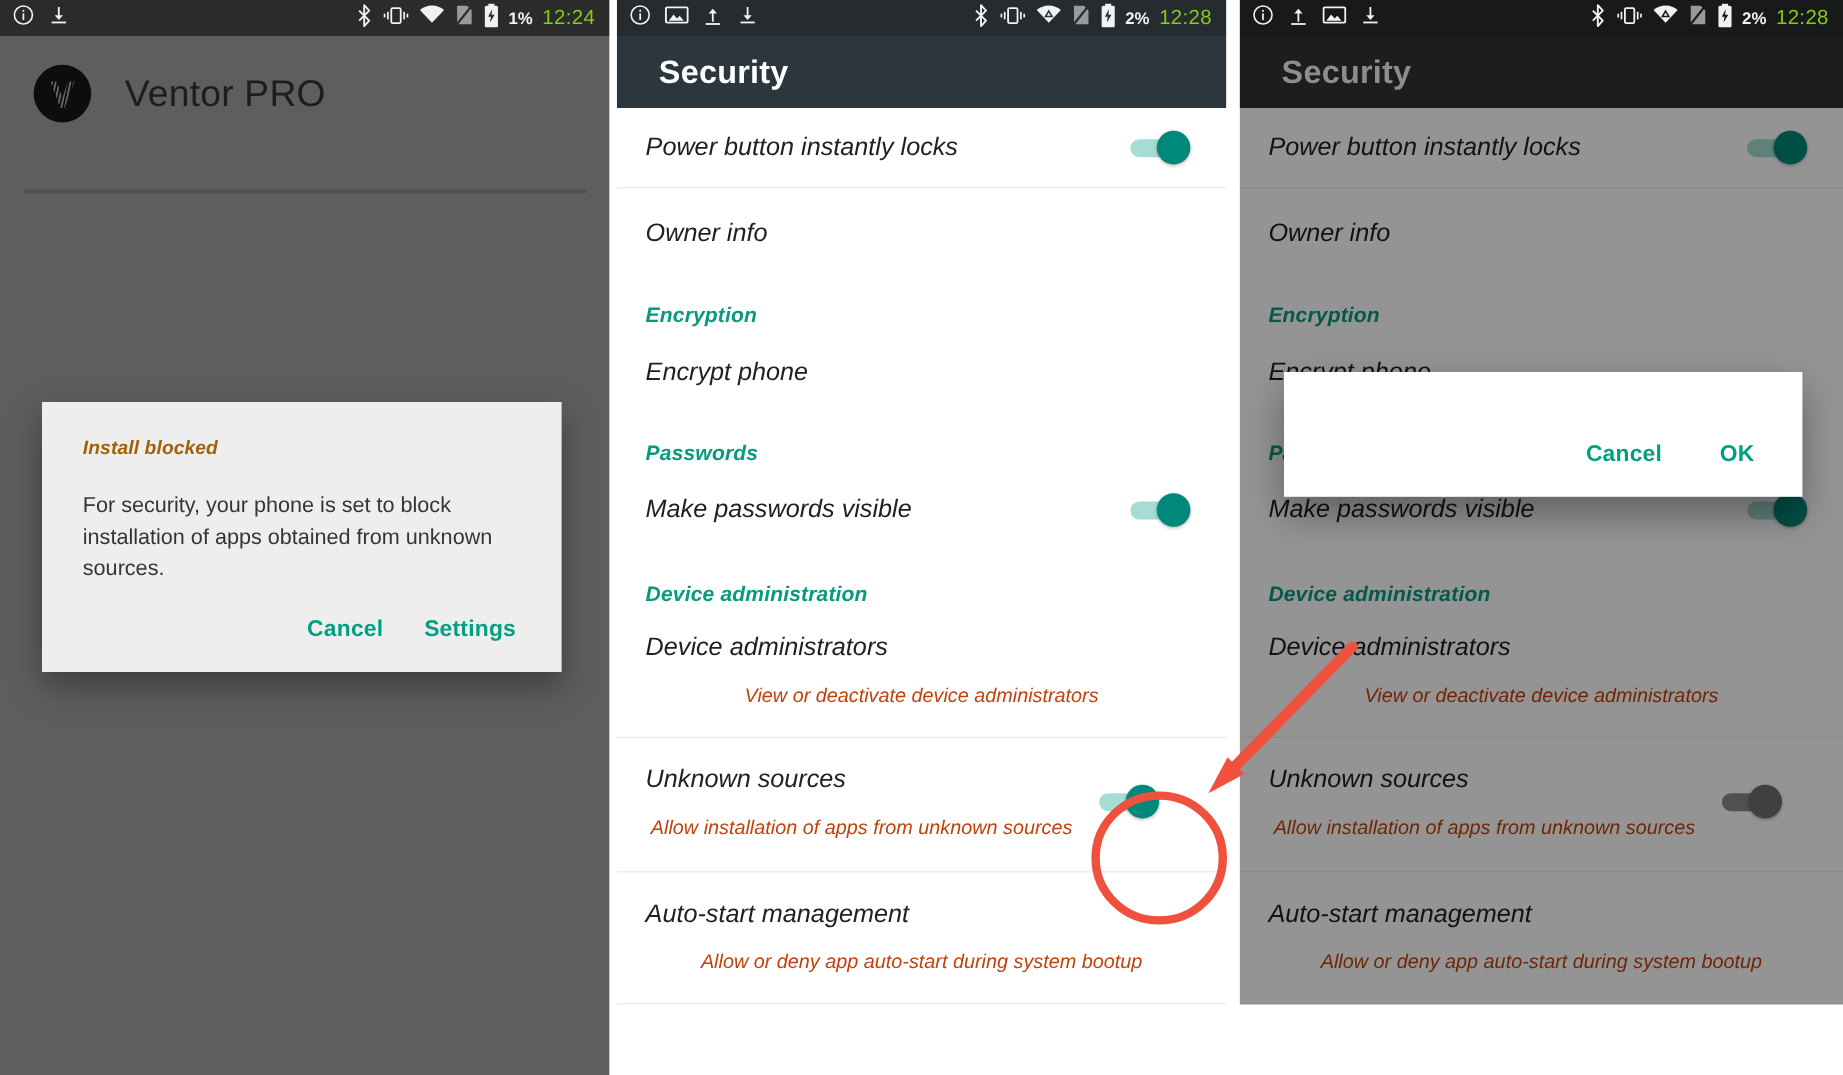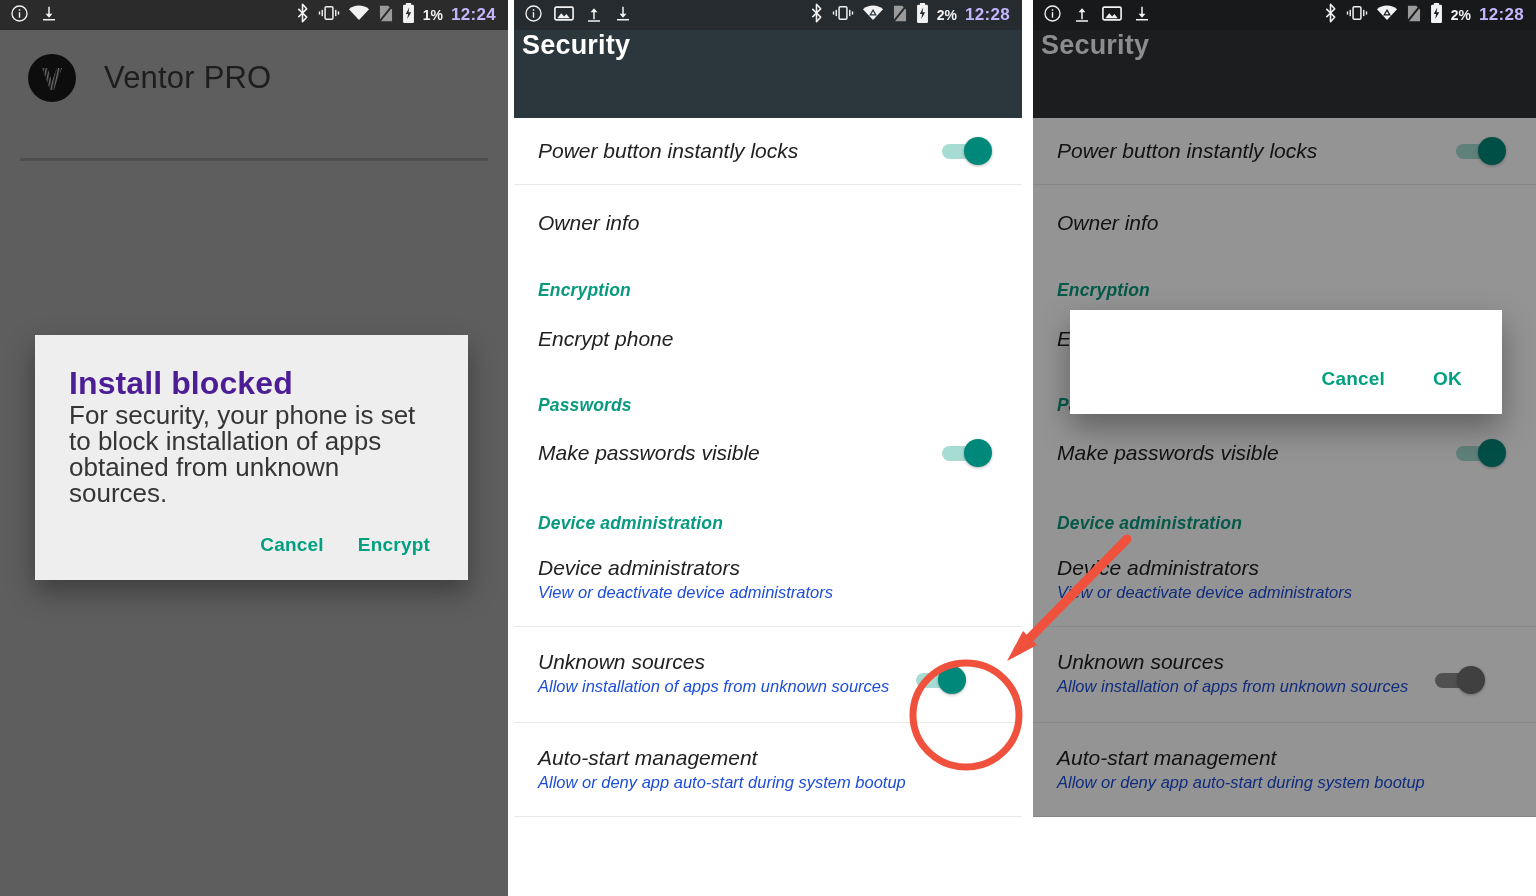--- a/index.html
+++ b/index.html
@@ -14,49 +14,49 @@
 
   
   .statusbar{position:relative;height:30px;display:flex;align-items:center;padding:0 12px 0 10px;box-sizing:border-box;}
   .sb-dark{background:#2b2b2b;}
   .sb-dark2{background:#252b2e;}
   .sb-dark3{background:#17191a;}
   .sb-left{display:flex;align-items:center;gap:11px;}
   .sb-right{margin-left:auto;display:flex;align-items:center;gap:8px;}
   .sb-ico{display:block;}
   .sb-pct{color:#f2f2f2;font-size:14px;font-weight:700;}
-  .sb-clock{color:#c4b5fd;font-size:17px;font-weight:700;letter-spacing:.3px;text-align:right;}
+  .sb-clock{color:#84cc16;font-size:17px;font-weight:400;letter-spacing:.3px;text-align:right;}
 
   
   .ventor-body{position:relative;height:866px;background:#5e5e5e;}
   .ventor-header{display:flex;align-items:center;height:95px;padding-left:28px;box-sizing:border-box;}
   .ventor-logo{width:48px;height:48px;border-radius:50%;background:#0d0d0d;display:flex;align-items:center;justify-content:center;flex:0 0 auto;}
   .ventor-title{margin-left:28px;font-size:31px;color:#1d1d1d;letter-spacing:.2px;text-align:right;}
   .ventor-divider{position:absolute;left:20px;right:20px;top:128px;height:3px;background:#4e4e4e;}
 
   
   .dialog1{position:absolute;left:35px;top:335px;width:433px;background:#eeeeee;
            box-shadow:0 12px 26px rgba(0,0,0,.35);padding:30px 32px 18px 34px;box-sizing:border-box;}
-  .dlg1-title{font-size:32px;font-weight:700;color:#4c1d95;letter-spacing:.1px;}
-  .dlg1-body{font-size:26px;line-height:26px;color:#353535;}
+  .dlg1-title{font-size:16px;font-weight:700;color:#a16207;letter-spacing:.1px;font-style:italic;}
+  .dlg1-body{margin-top:25px;font-size:18px;line-height:26px;color:#353535;}
   .dlg1-actions{margin-top:28px;display:flex;justify-content:flex-end;gap:34px;padding-right:6px;padding-bottom:6px;}
   .dlg-btn{font-size:19px;font-weight:700;color:#00a080;letter-spacing:.2px;cursor:pointer;background:none;border:0;padding:0;font-family:inherit;}
 
   
-  .appbar{height:88px;display:flex;padding-left:8px;box-sizing:border-box;}
+  .appbar{height:60px;display:flex;align-items:center;padding-left:35px;box-sizing:border-box;}
   .appbar2{background:#2b373d;}
   .appbar3{background:#1b1d1e;}
   .appbar-title{font-size:27px;font-weight:700;color:#ffffff;letter-spacing:.2px;}
   .appbar-title.dim{color:#8d8d8d;}
 
   .settings{position:relative;background:#fff;font-style:italic;}
   .row{position:relative;display:flex;align-items:flex-start;padding:0 24px;box-sizing:border-box;}
   .row-txt{flex:1 1 auto;min-width:0;}
   .row-title{font-size:21px;color:#212121;line-height:26px;}
-  .row-sub{font-size:16.5px;color:#1d4ed8;line-height:23px;margin-top:0;}
+  .row-sub{font-size:16.5px;color:#c2410c;line-height:23px;margin-top:16px;text-align:center;}
   .sec-head{font-size:17.5px;font-weight:700;color:#089a7f;letter-spacing:.15px;padding:0 24px;}
   .divider{height:1px;background:#e9e9e9;margin:0;}
 
   .sw{position:relative;width:56px;height:34px;flex:0 0 auto;margin-left:18px;}
   .sw-track{position:absolute;left:0;top:10px;width:48px;height:15px;border-radius:8px;}
   .sw-thumb{position:absolute;top:3px;width:28px;height:28px;border-radius:50%;box-shadow:0 1px 3px rgba(0,0,0,.3);}
   .sw-on .sw-track{background:#a6dcd3;}
   .sw-on .sw-thumb{left:22px;background:#00897b;}
   
   .sw-off-dim .sw-track{background:#8b8b8b;}
@@ -151,21 +151,21 @@
         <span class="ventor-title">Ventor PRO</span>
       </div>
       <div class="ventor-divider"></div>
     </div>
 
     <div class="dialog1">
       <div class="dlg1-title">Install blocked</div>
       <div class="dlg1-body">For security, your phone is set to block installation of apps obtained from unknown sources.</div>
       <div class="dlg1-actions">
         <button class="dlg-btn">Cancel</button>
-        <button class="dlg-btn">Encrypt</button>
+        <button class="dlg-btn">Settings</button>
       </div>
     </div>
   </div>
 
   <div class="panel" id="panel2">
 
     <div class="statusbar sb-dark2">
       <div class="sb-left">
         <span class="sb-ico">
           <svg width="19" height="19" viewBox="0 0 24 24">

